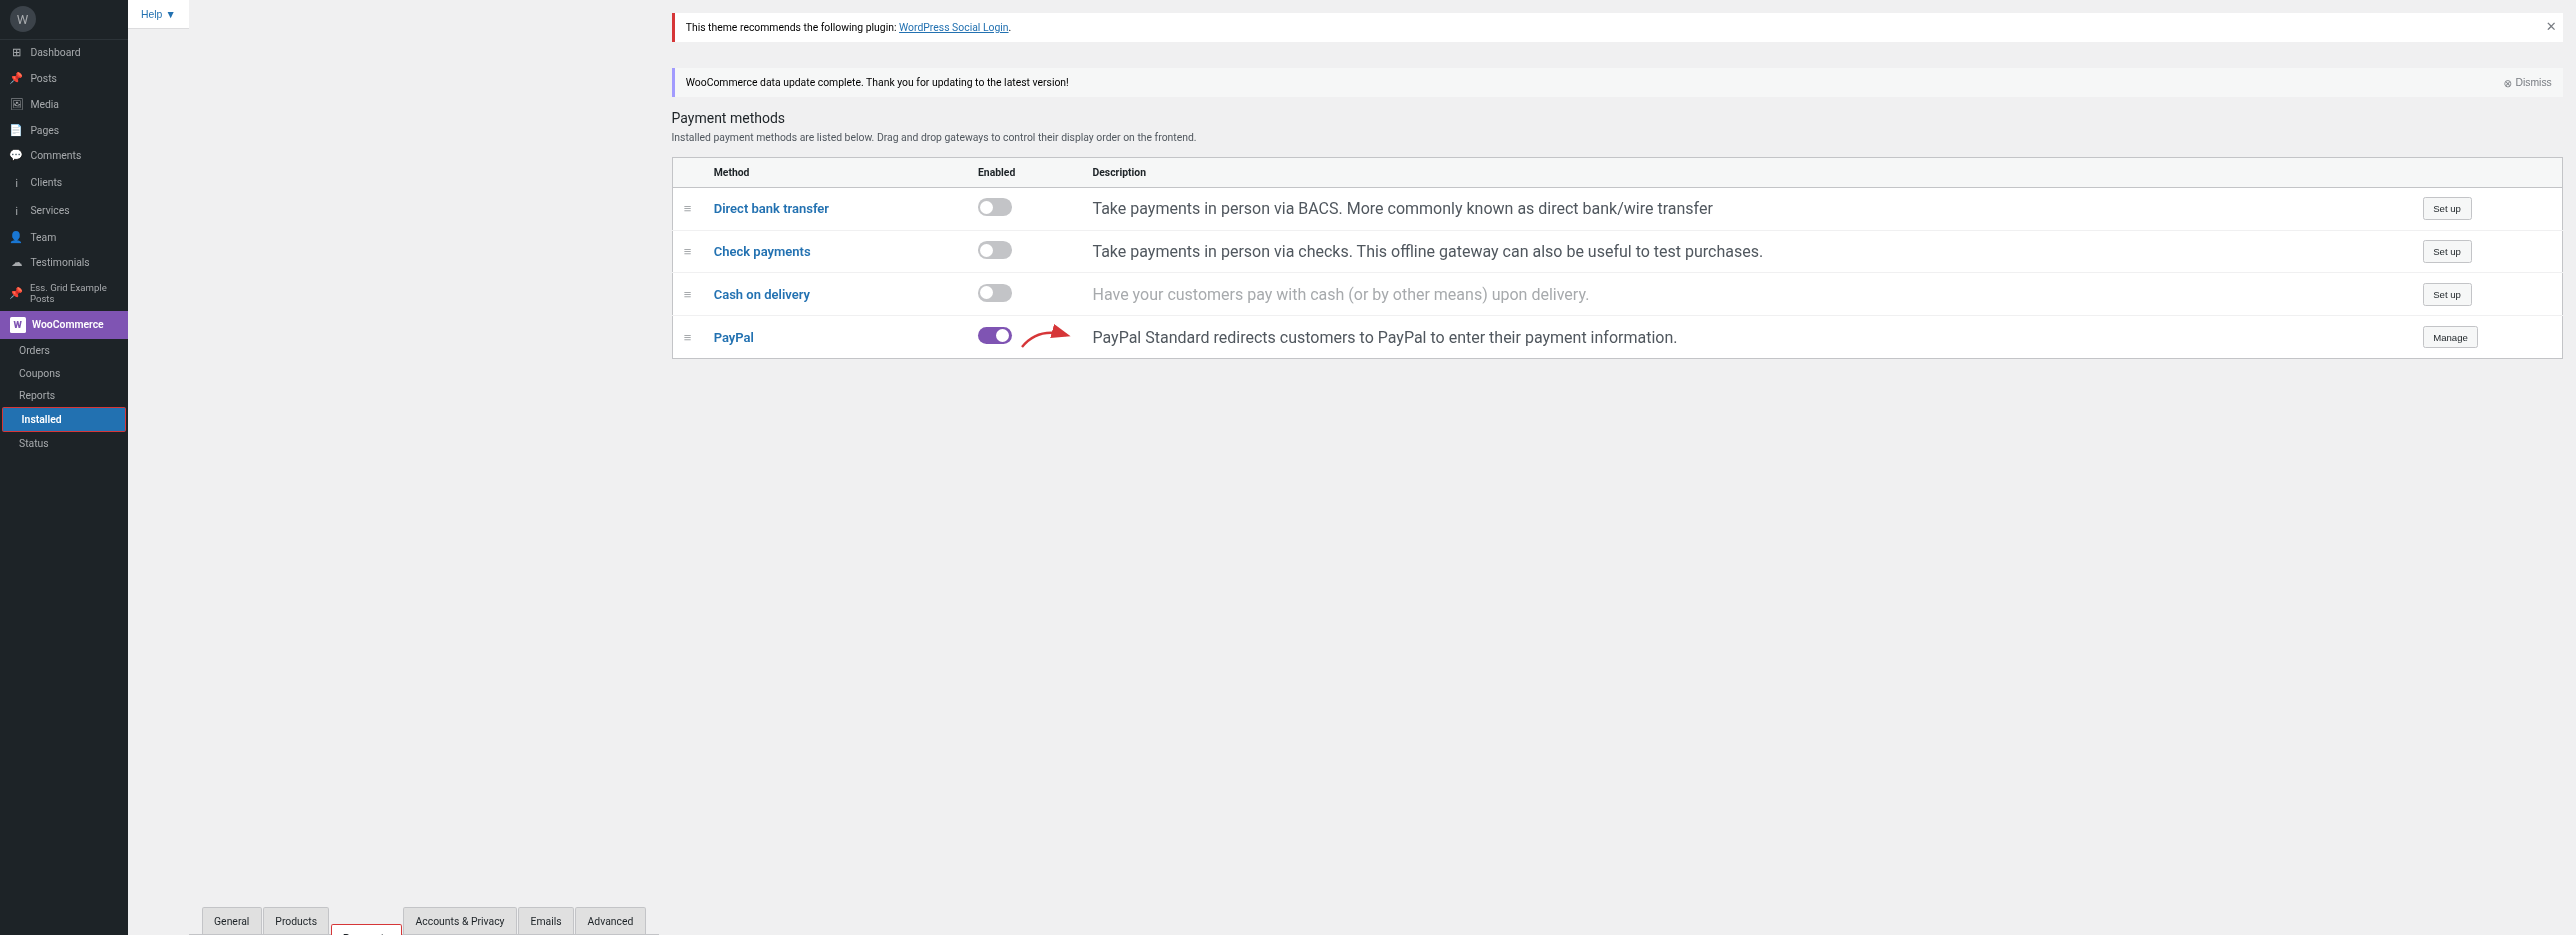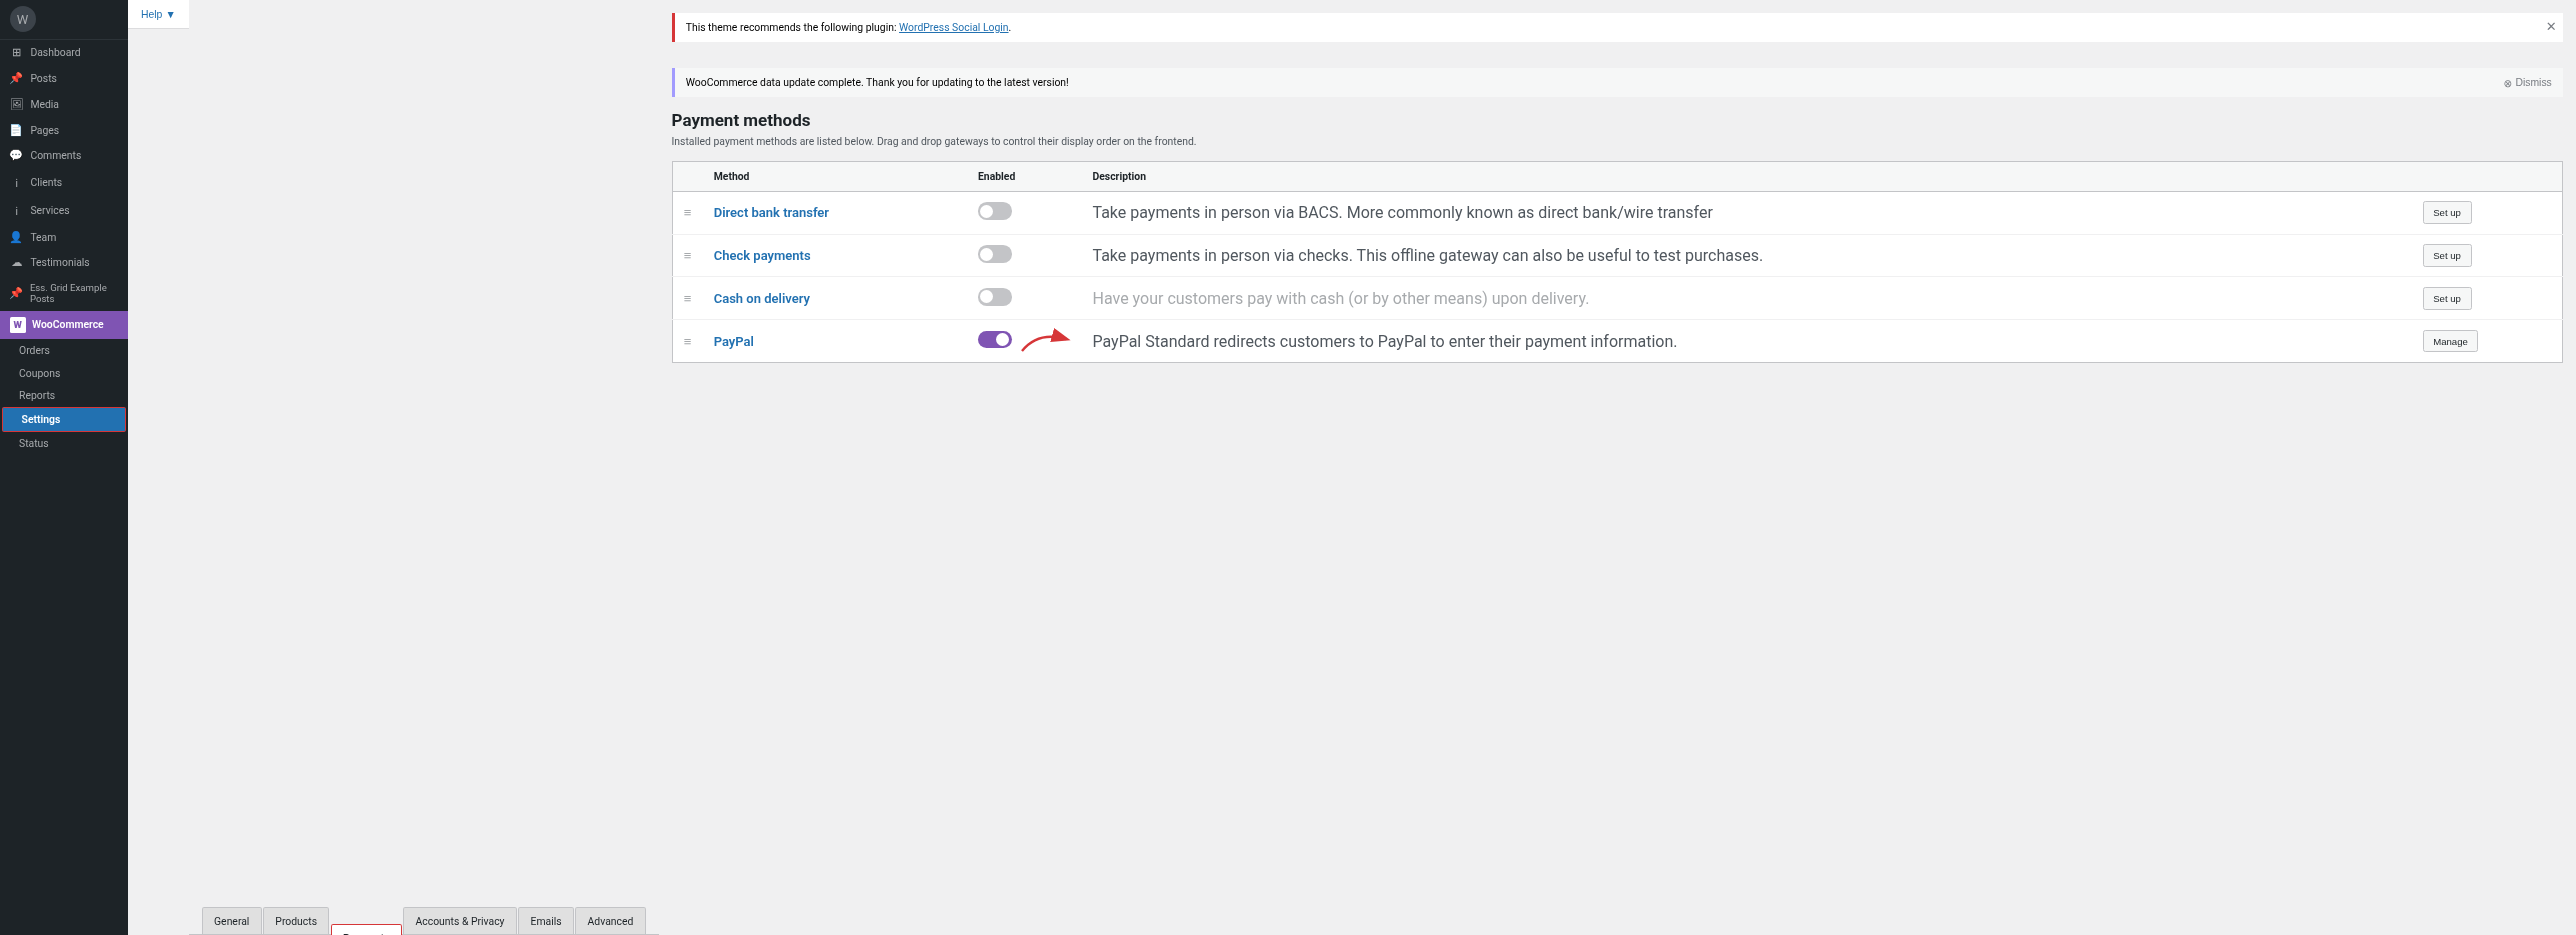--- a/index.html
+++ b/index.html
@@ -150,22 +150,22 @@
     .notice-purple .dismiss-btn {
       background: none; border: none;
       cursor: pointer;
       font-size: 10.4px;
       color: #787c82;
       display: flex; align-items: center; gap: 3.2px;
     }
 
     
     .section-title {
-      font-size: 17px;
-      font-weight: 700;
+      font-size: 14px;
+      font-weight: 400;
       color: #1d2327;
       margin-bottom: 4.8px;
     }
     .section-subtitle {
       font-size: 10.4px;
       color: #50575e;
       margin-bottom: 13px;
     }
 
     
@@ -311,21 +311,21 @@
   <div class="sidebar-sub-item">
     <span>Orders</span>
   </div>
   <div class="sidebar-sub-item">
     <span>Coupons</span>
   </div>
   <div class="sidebar-sub-item">
     <span>Reports</span>
   </div>
   <div class="sidebar-sub-item active settings-active" style="border: 1.6px solid #d63638; margin: 0 1.6px; border-radius: 1.6px;">
-    <span>Settings</span>
+    <span>Installed</span>
   </div>
   <div class="sidebar-sub-item">
     <span>Status</span>
   </div>
 </div>
 
 <div id="main">
 
   <div id="topbar">
     <button class="help-btn">

